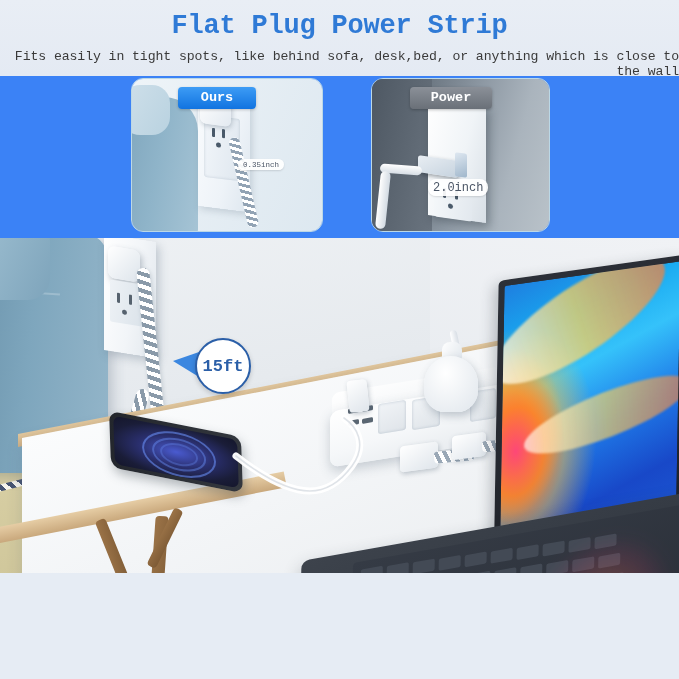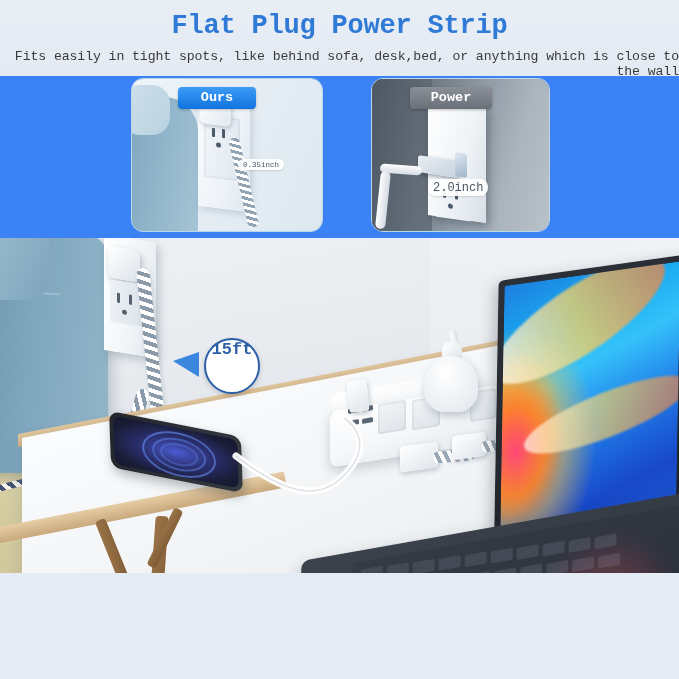--- a/index.html
+++ b/index.html
@@ -122,23 +122,23 @@
   .outlet-hole{position:absolute;background:#56626e;border-radius:1px;}
   .braid{position:absolute;left:136px;top:30px;width:13px;height:150px;
     background:repeating-linear-gradient(24deg,#ffffff 0 4px,#8a9aa9 4px 8px);
     border-radius:7px;transform:rotate(-6deg);transform-origin:top center;
     box-shadow:1px 2px 4px rgba(60,80,100,.22);}
   .braid2{position:absolute;left:128px;top:150px;width:13px;height:70px;
     background:repeating-linear-gradient(60deg,#ffffff 0 4px,#8a9aa9 4px 8px);
     border-radius:7px;transform:rotate(16deg);}
 
   
-  #bubble{position:absolute;left:204px;top:338px;width:52px;height:52px;border-radius:50%;
+  #bubble{position:absolute;left:195px;top:338px;width:52px;height:52px;border-radius:50%;
     background:#ffffff;border:2.5px solid #2b5fa8;z-index:30;
-    display:flex;justify-content:center;
+    display:flex;align-items:center;justify-content:center;
     box-shadow:0 2px 5px rgba(0,0,0,.18);}
   #bubble span{font-size:17px;font-weight:bold;color:#2b5fa8;}
   #bubble-tail{position:absolute;left:173px;top:352px;width:0;height:0;z-index:29;
     border-top:9px solid transparent;border-bottom:16px solid transparent;
     border-right:26px solid #3b87e0;}
 
   
   .desk-top{position:absolute;left:22px;top:200px;width:700px;height:260px;
     background:linear-gradient(168deg,#fbfcfd 0%,#f3f5f7 40%,#e8ebee 100%);
     transform:skewY(-11deg);transform-origin:top left;

